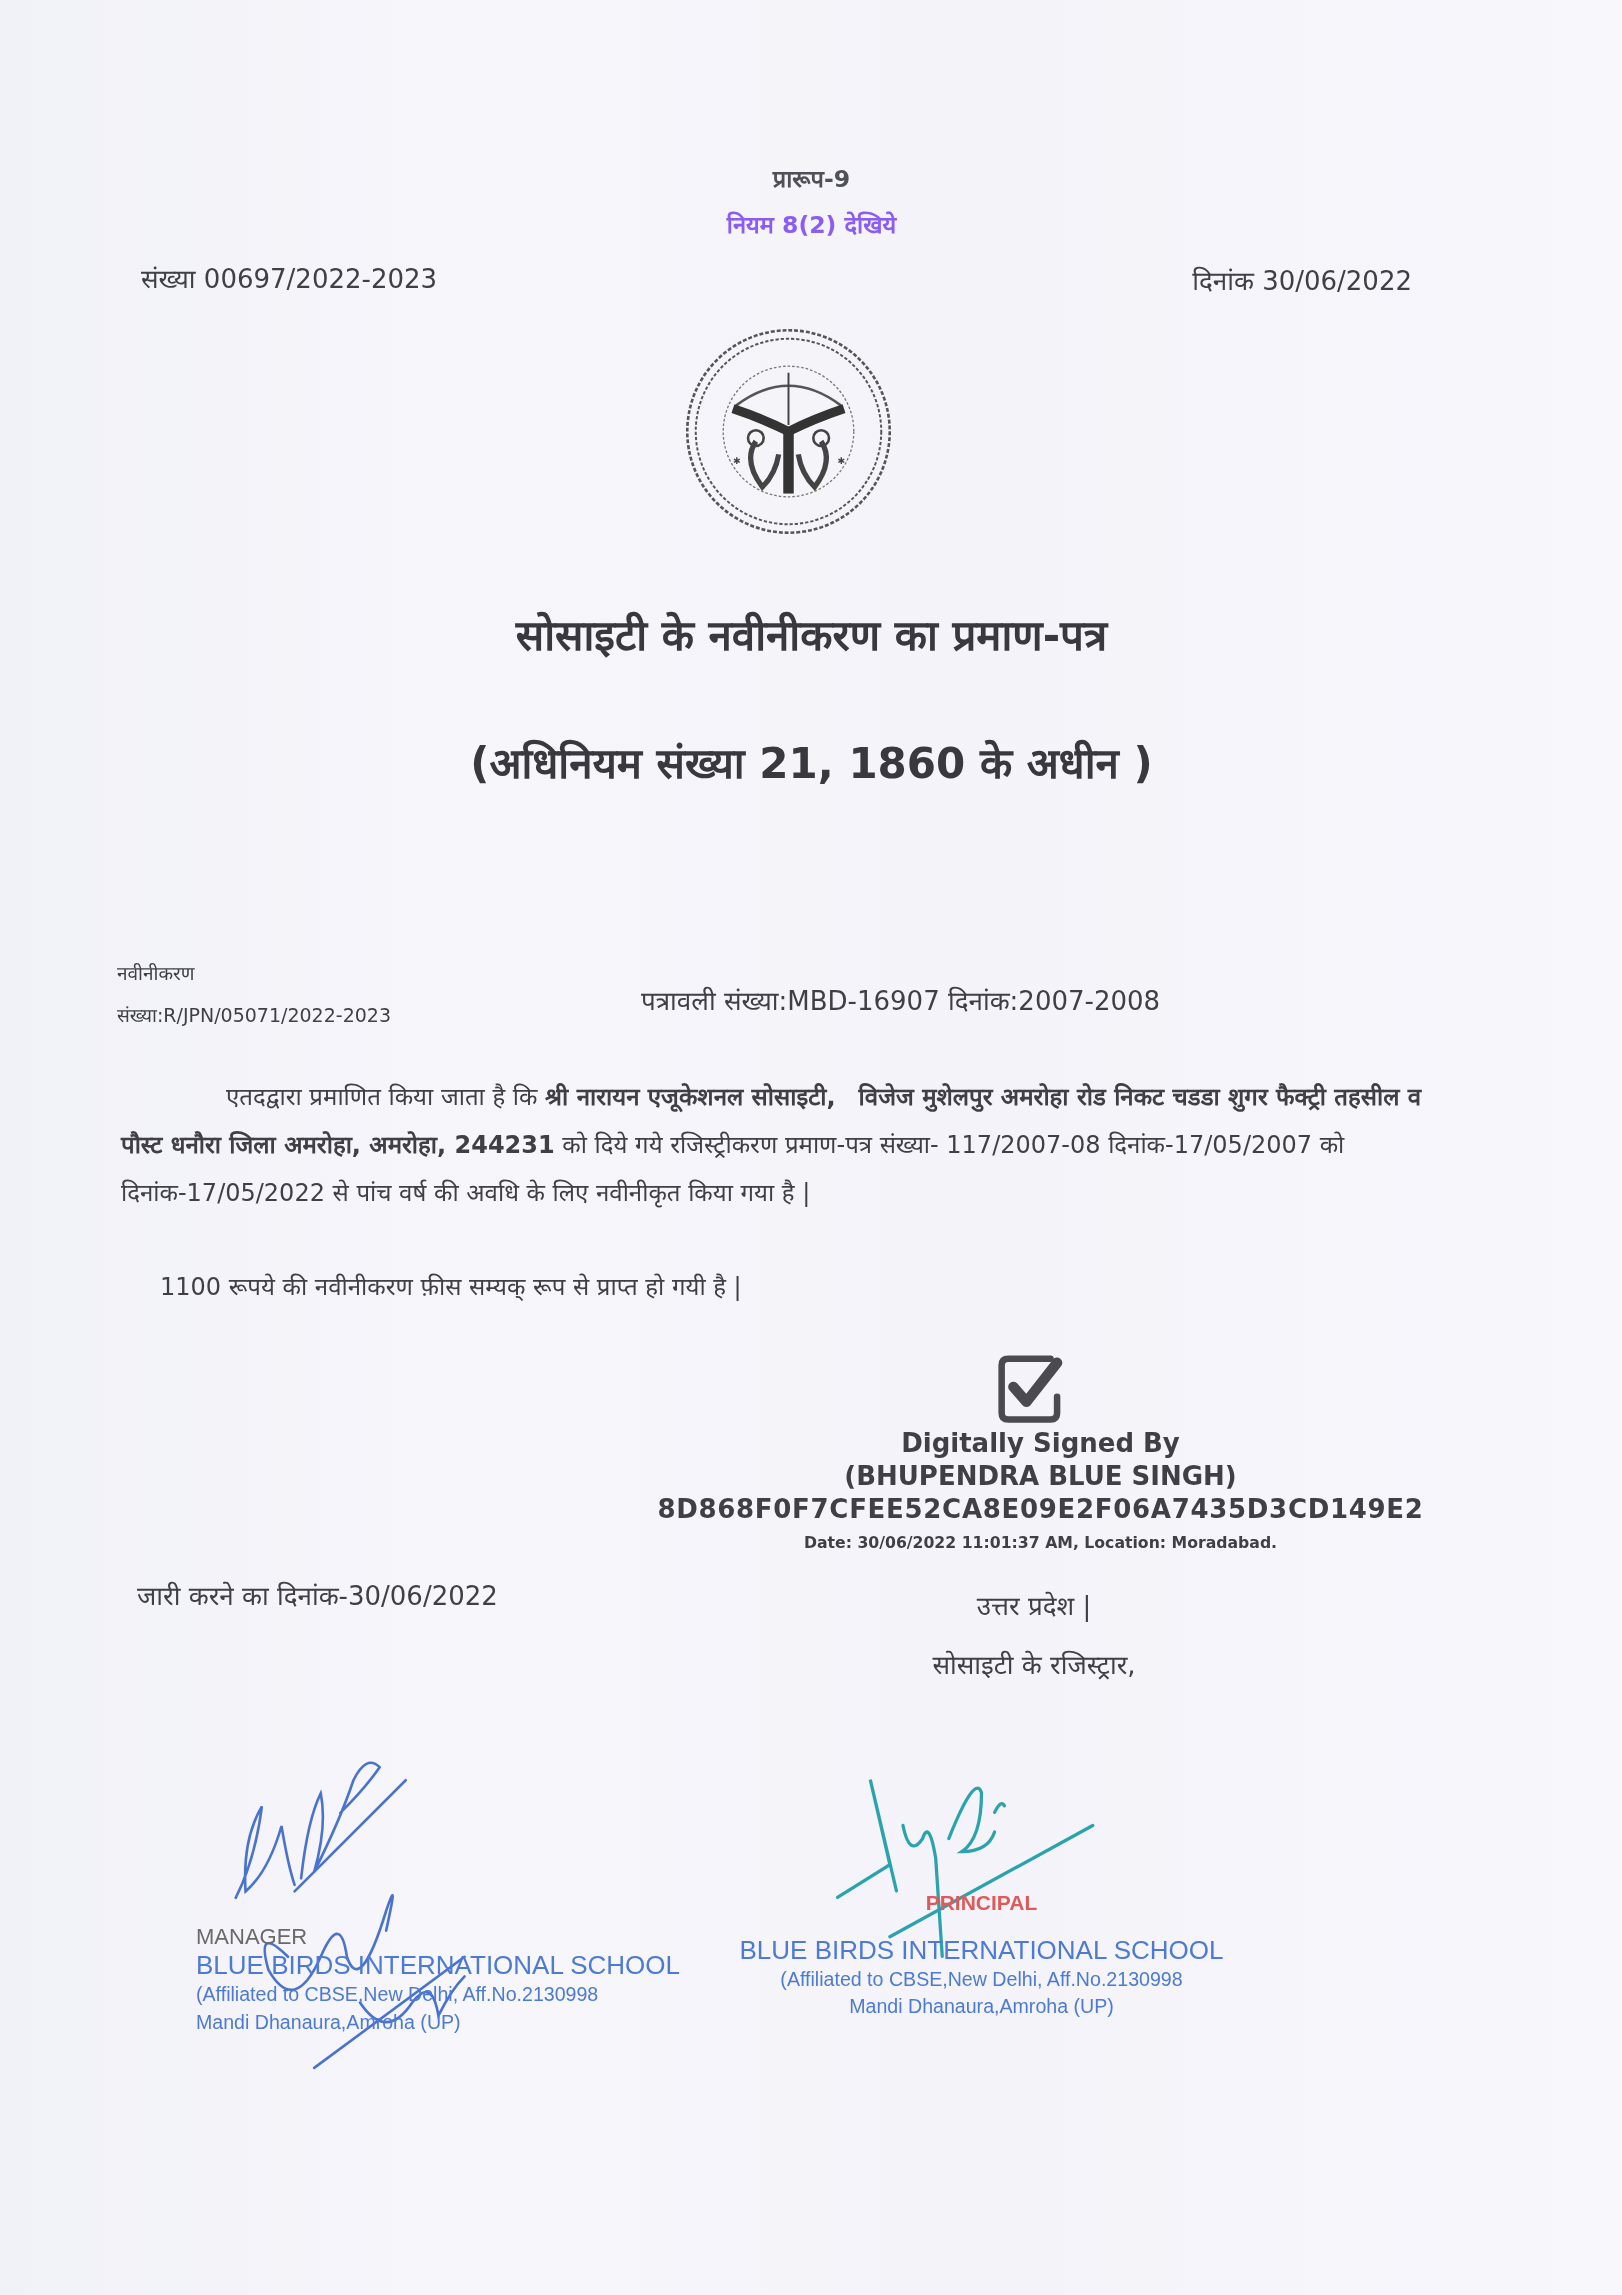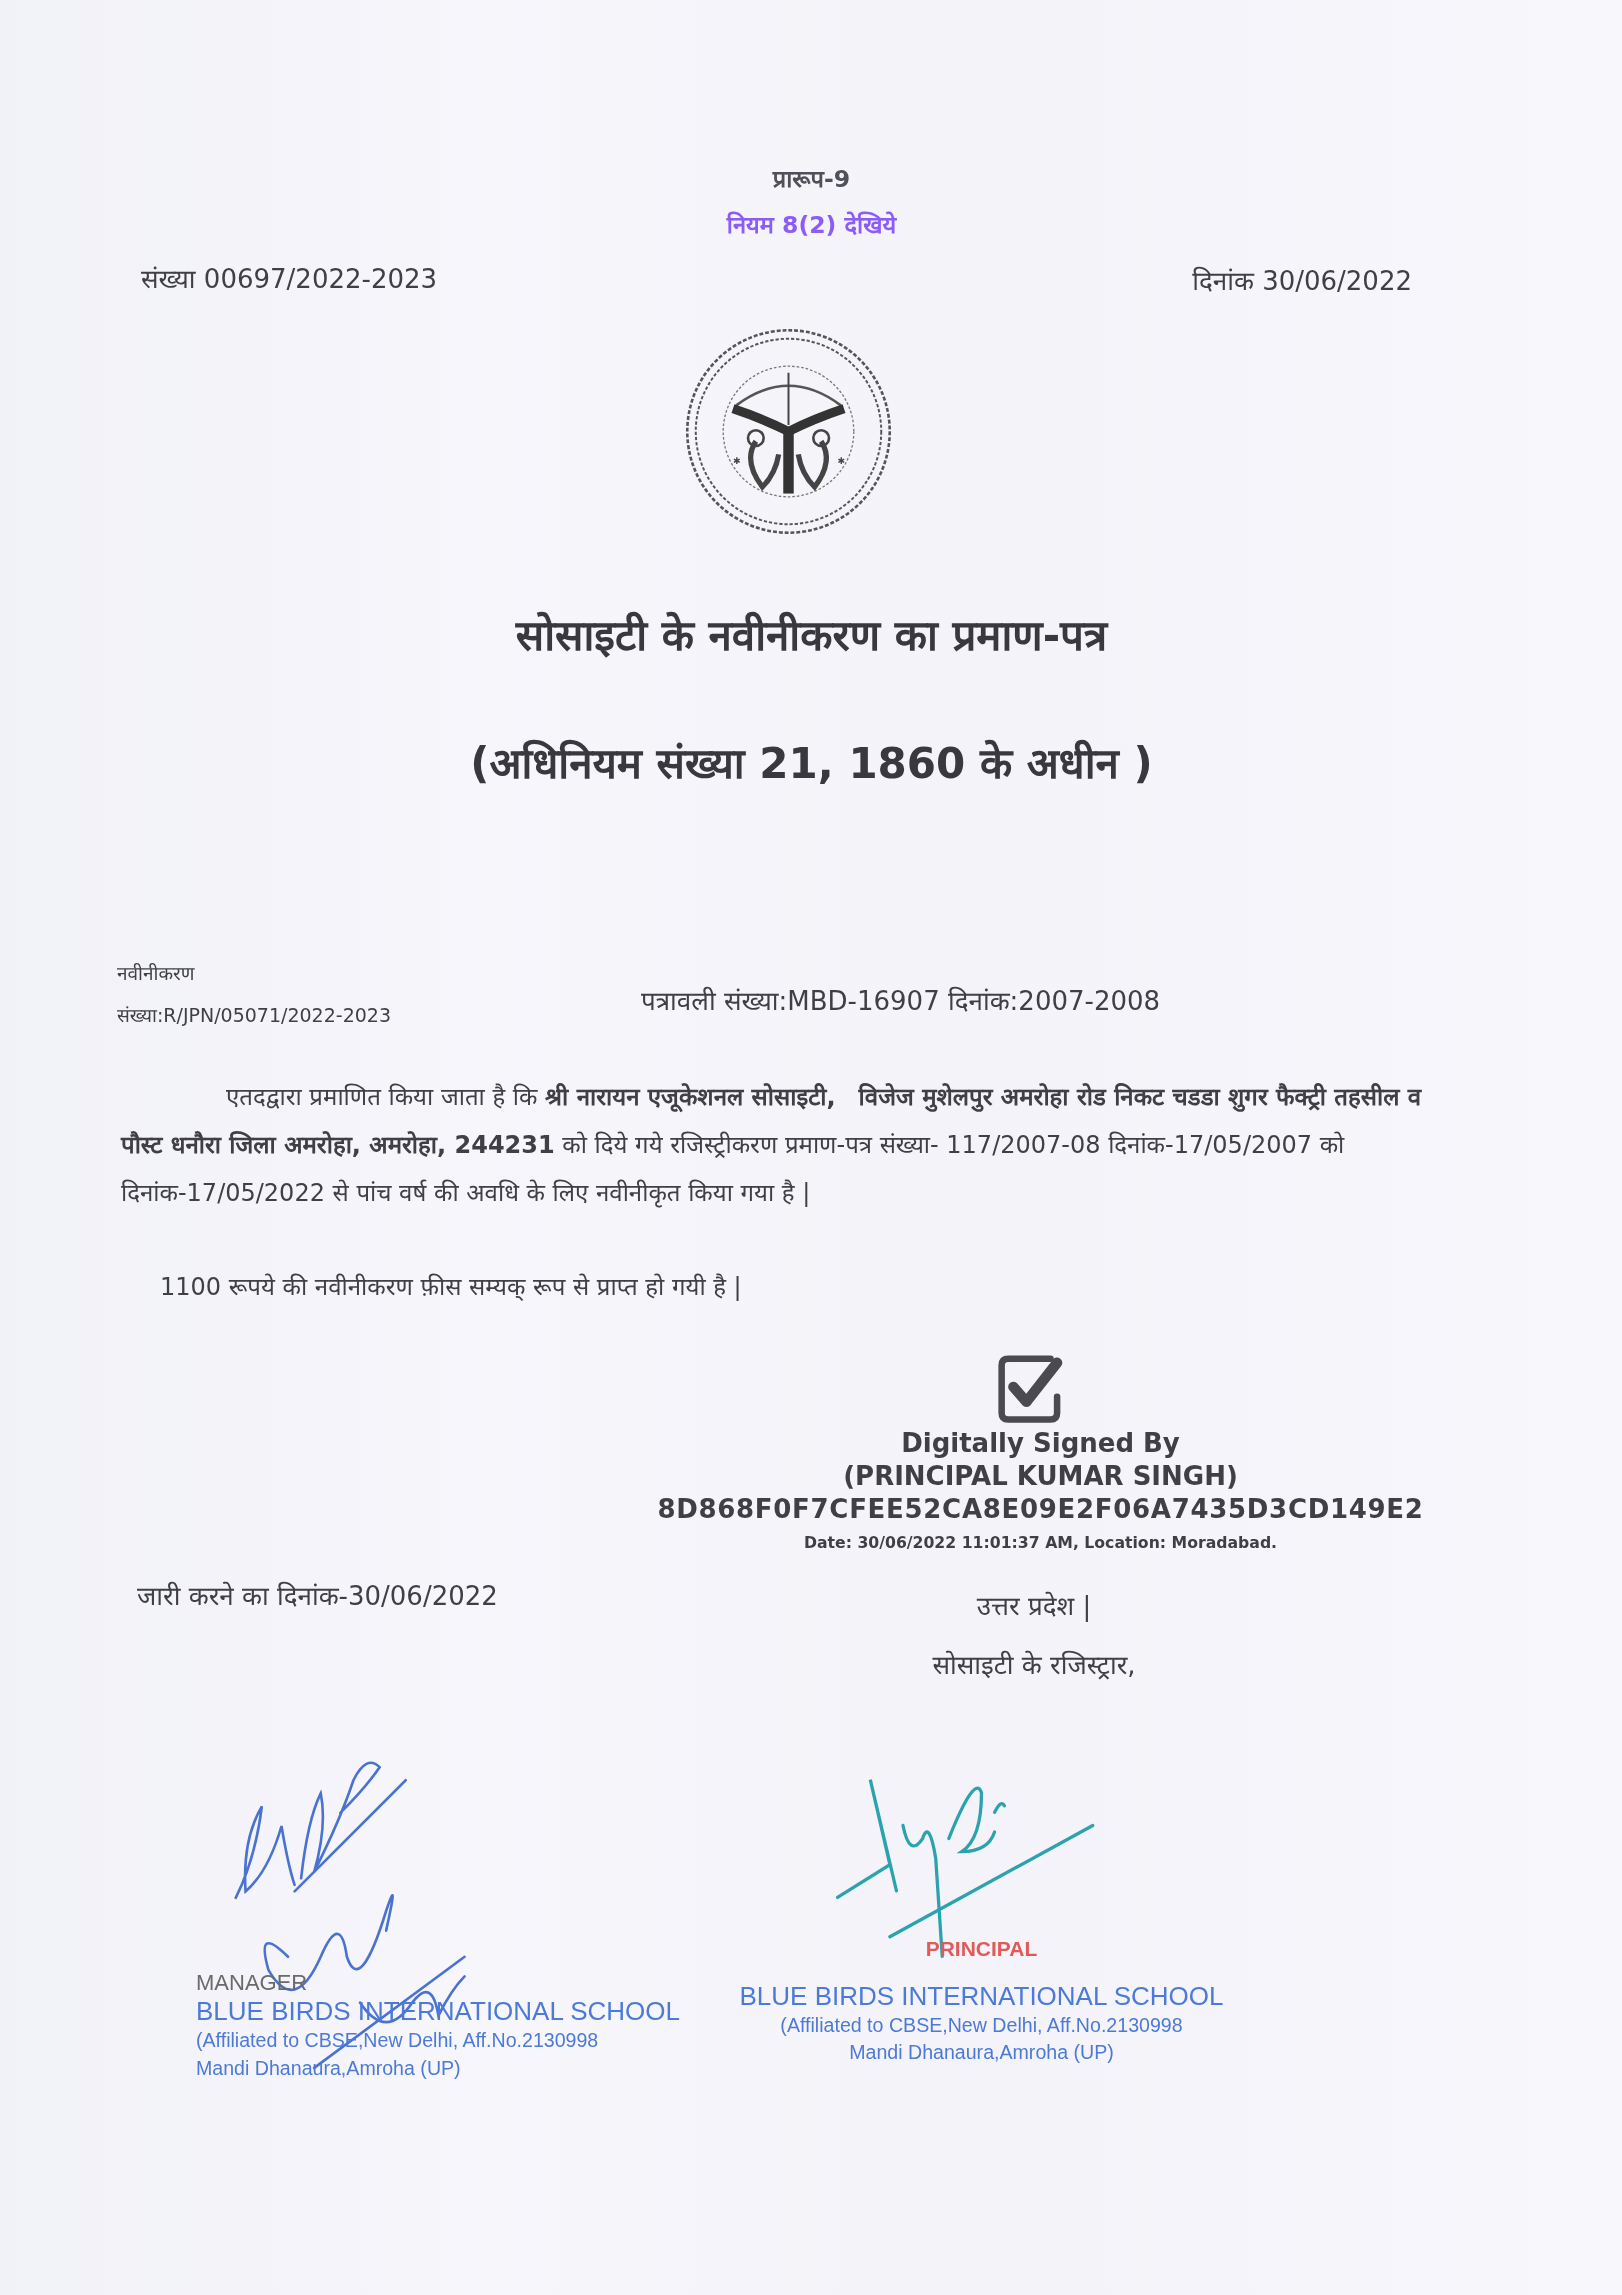--- a/index.html
+++ b/index.html
@@ -24,21 +24,21 @@
     #body .indent { display:inline-block; width:105px; }
     #fee { left:160px; top:1269px; font-size:24px; }
     #sig-icon { left:995px; top:1351px; width:72px; height:75px; }
     #sig-block { left:615px; width:851px; top:1427px; text-align:center; font-family:"DejaVu Sans", sans-serif; }
     #sig-block .l1 { font-size:26px; font-weight:bold; line-height:33px; }
     #sig-block .l2 { font-size:26px; font-weight:bold; line-height:33px; }
     #sig-block .l3 { font-size:26px; font-weight:bold; line-height:33px; letter-spacing:0.7px; }
     #sig-block .l4 { font-size:15.7px; font-weight:bold; line-height:33px; }
     #issue-date { left:137px; top:1577px; font-size:26px; }
     #registrar { left:831px; width:406px; top:1577px; text-align:center; font-size:26px; line-height:59px; }
-    .stamp-blue { color:#4c7ad6; font-family:"Liberation Sans", sans-serif;margin-top:46px; }
+    .stamp-blue { color:#4c7ad6; font-family:"Liberation Sans", sans-serif; }
     #mgr-stamp { left:196px; width:523px; top:1924px; }
     #mgr-stamp .role { font-size:22px; color:#6a6a6a; }
     #mgr-stamp .school { font-size:26px; }
     #mgr-stamp .aff { font-size:19.6px; line-height:27.5px; }
     #prn-stamp { left:720px; width:523px; top:1891px; text-align:center; }
     #prn-stamp .role { font-size:21px; font-weight:bold; color:#e05a5a; margin-bottom:19.6px; }
     #prn-stamp .school { font-size:26px; }
     #prn-stamp .aff { font-size:19.6px; line-height:27.5px; }
     svg { overflow:visible; }
   </style>
@@ -87,21 +87,21 @@
 
 <div class="abs" id="sig-icon">
   <svg width="72" height="75" viewBox="0 0 110 115">
     <path d="M85 12 H20 Q10 12 10 22 V95 Q10 105 20 105 H85 Q95 105 95 95 V70" fill="none" stroke="#4a4a50" stroke-width="10" stroke-linecap="round"></path>
     <path d="M28 55 L48 78 L95 18" fill="none" stroke="#4a4a50" stroke-width="16" stroke-linecap="round" stroke-linejoin="round"></path>
   </svg>
 </div>
 
 <div class="abs" id="sig-block">
   <div class="l1">Digitally Signed By</div>
-  <div class="l2">(PRINCIPAL KUMAR SINGH)</div>
+  <div class="l2">(BHUPENDRA BLUE SINGH)</div>
   <div class="l3">8D868F0F7CFEE52CA8E09E2F06A7435D3CD149E2</div>
   <div class="l4">Date: 30/06/2022 11:01:37 AM, Location: Moradabad.</div>
 </div>
 
 <div class="abs" id="issue-date">जारी करने का दिनांक-30/06/2022</div>
 <div class="abs" id="registrar">
   <div>उत्तर प्रदेश |</div>
   <div>सोसाइटी के रजिस्ट्रार,</div>
 </div>
 

